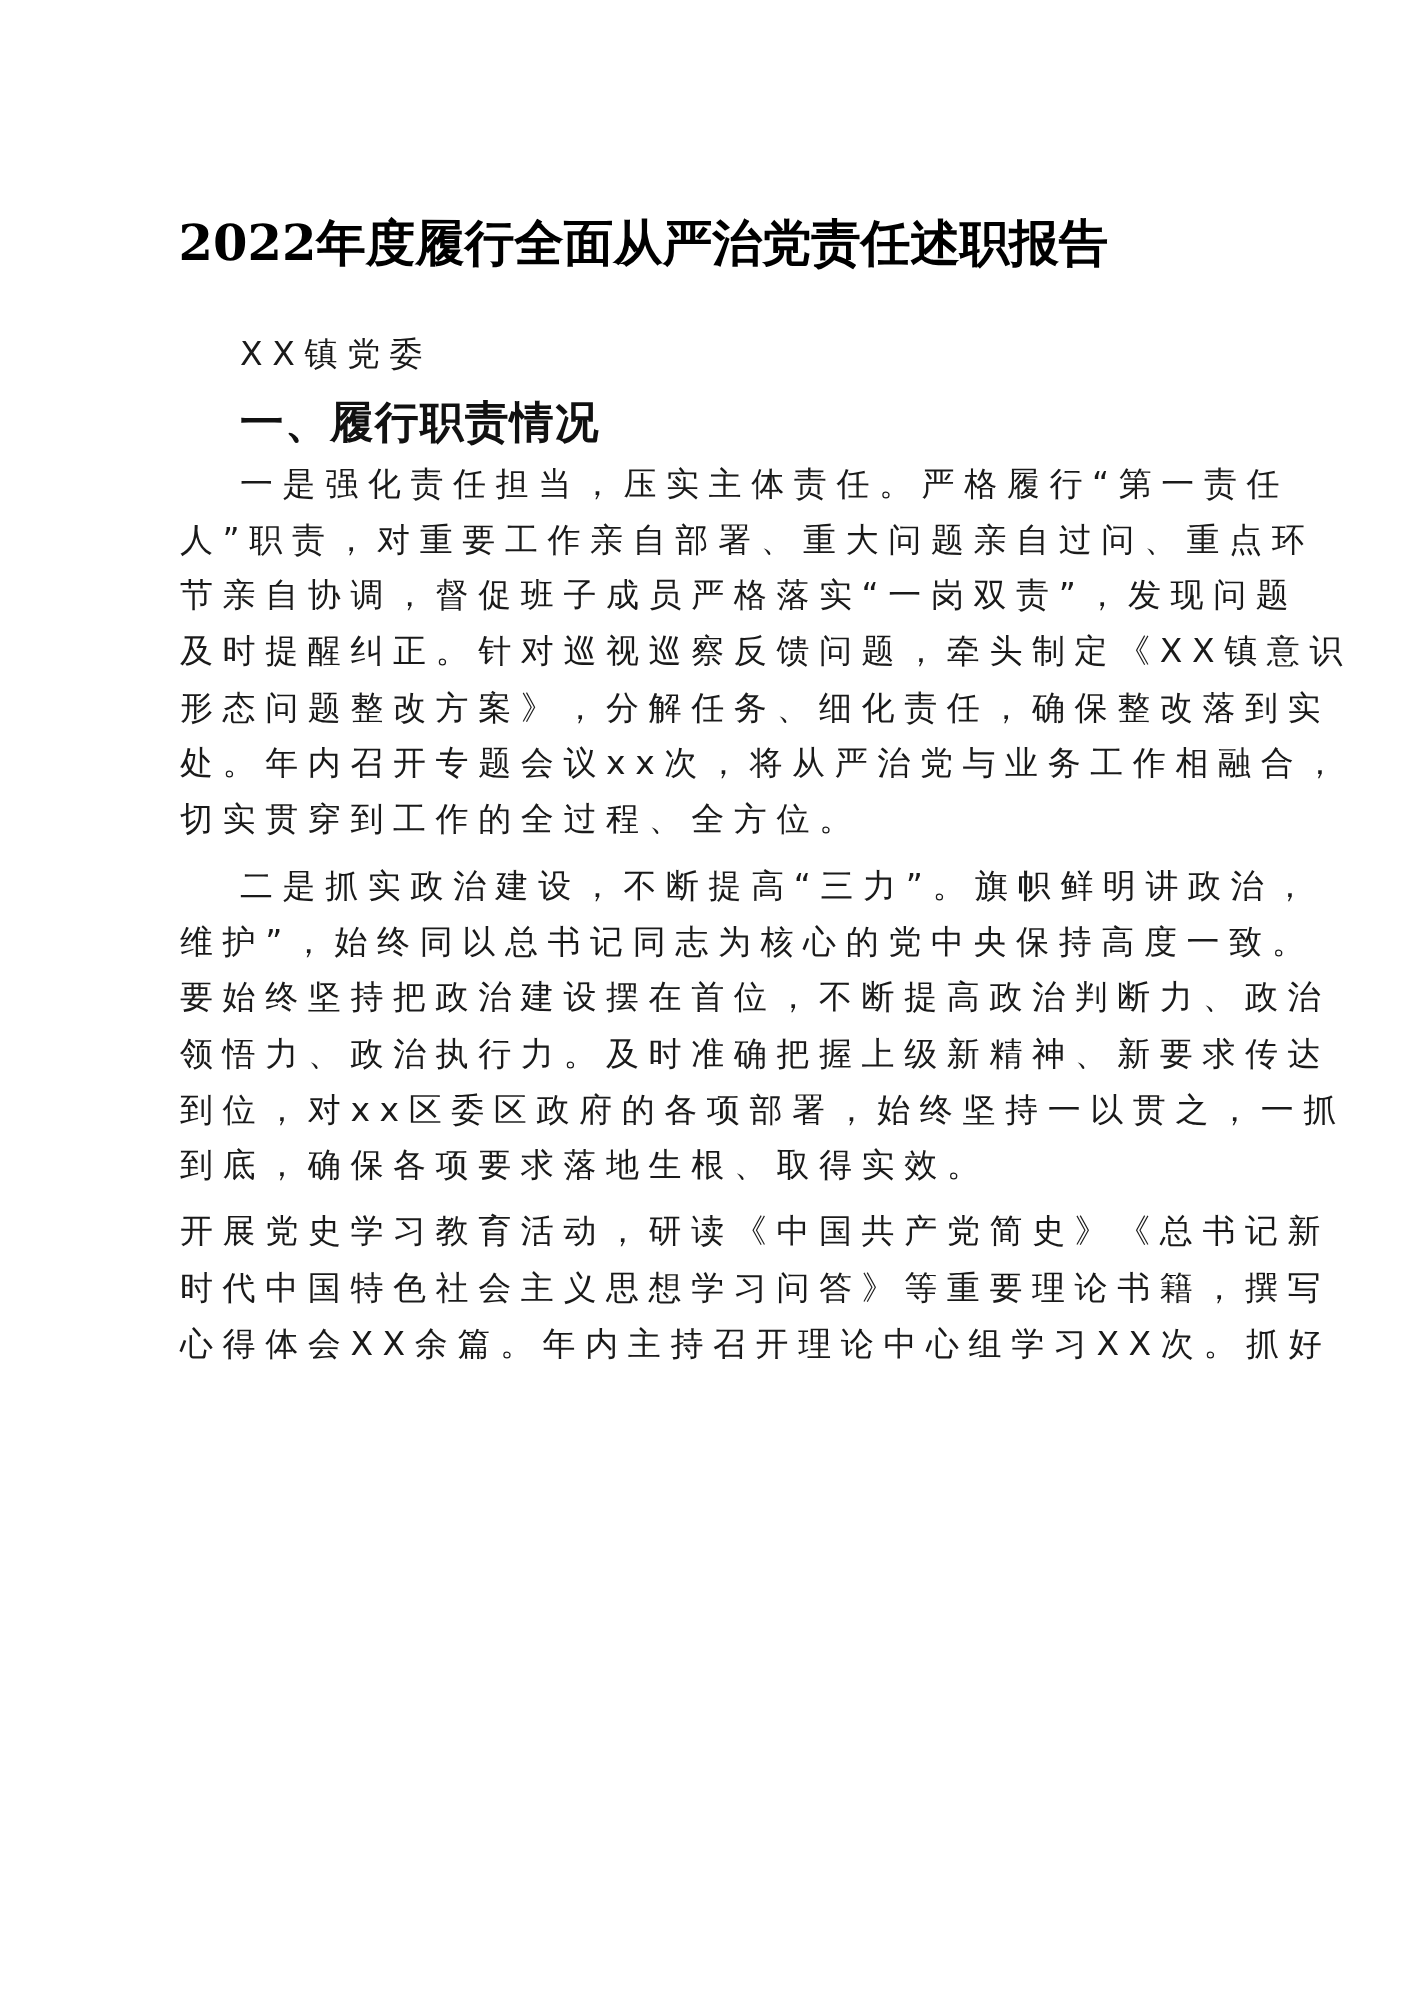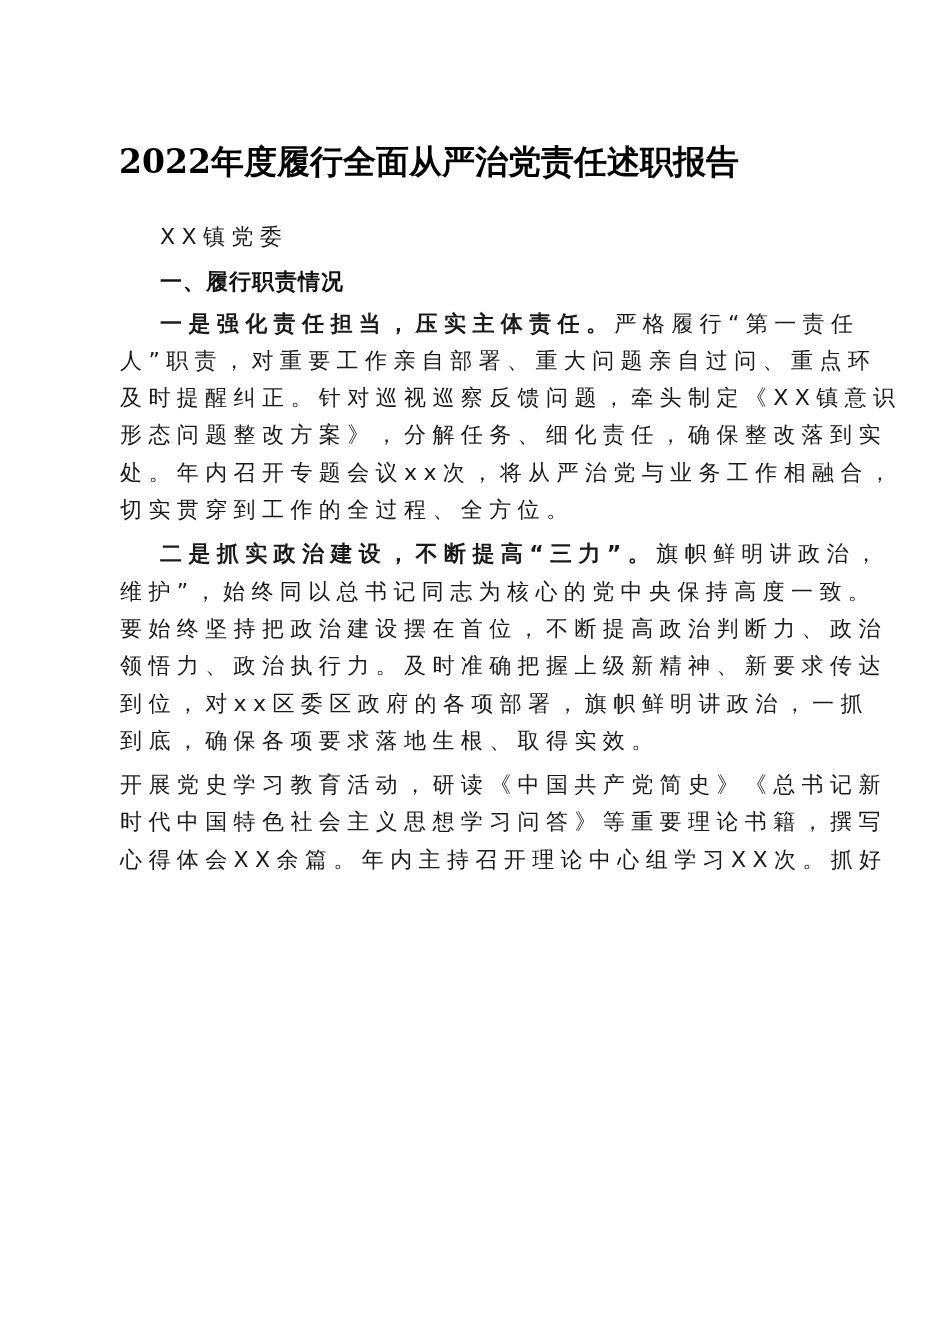--- a/index.html
+++ b/index.html
@@ -50,58 +50,59 @@
     .line {
       display: block;
       white-space: nowrap;
       height: 37.3px;
     }
     .gap { height: 8px; }
     .indent { padding-left: 40px; }
     .heading {
       font-family: "DejaVu Sans", "Liberation Sans", sans-serif;
       font-weight: bold;
-      font-size: 22px;
+      font-size: 29px;
       letter-spacing: 1px;
       color: #111111;
     }
     .lead {
-      font-weight: bold;
+      font-weight: normal;
       text-align: right;
     }
     .para { display: block; margin-bottom: 7px; }
   </style>
 </head>
 <body>
 
 <div class="page">
   <div class="title">2022年度履行全面从严治党责任述职报告</div>
 
   <div class="body-text">
     <span class="line indent">XX镇党委</span>
     <span class="gap" style="display:block;height:4px"></span>
     <span class="gap" style="display:block;height:4px"></span>
     <span class="line indent heading">一、履行职责情况</span>
     <span class="gap" style="display:block;height:4px"></span>
 
     <div class="para">
       <span class="line indent"><span class="lead">一是强化责任担当，压实主体责任。</span><span>严格履行“第一责任</span></span>
       <span class="line">人”职责，对重要工作亲自部署、重大问题亲自过问、重点环</span>
+      <span class="line">节亲自协调，督促班子成员严格落实“一岗双责”，发现问题</span>
       <span class="line">及时提醒纠正。针对巡视巡察反馈问题，牵头制定《XX镇意识</span>
       <span class="line">形态问题整改方案》，分解任务、细化责任，确保整改落到实</span>
       <span class="line">处。年内召开专题会议xx次，将从严治党与业务工作相融合，</span>
       <span class="line">切实贯穿到工作的全过程、全方位。</span>
     </div>
 
     <div class="para">
       <span class="line indent"><span class="lead">二是抓实政治建设，不断提高“三力”。</span><span>旗帜鲜明讲政治，</span></span>
       <span class="line">维护”，始终同以总书记同志为核心的党中央保持高度一致。</span>
       <span class="line">要始终坚持把政治建设摆在首位，不断提高政治判断力、政治</span>
       <span class="line">领悟力、政治执行力。及时准确把握上级新精神、新要求传达</span>
-      <span class="line">到位，对xx区委区政府的各项部署，旗帜鲜明讲政治，一抓</span>
+      <span class="line">到位，对xx区委区政府的各项部署，始终坚持一以贯之，一抓</span>
       <span class="line">到底，确保各项要求落地生根、取得实效。</span>
     </div>
 
     <div class="para">
       <span class="line">开展党史学习教育活动，研读《中国共产党简史》《总书记新</span>
       <span class="line">时代中国特色社会主义思想学习问答》等重要理论书籍，撰写</span>
       <span class="line">心得体会XX余篇。年内主持召开理论中心组学习XX次。抓好</span>
     </div>
   </div>
 </div>

